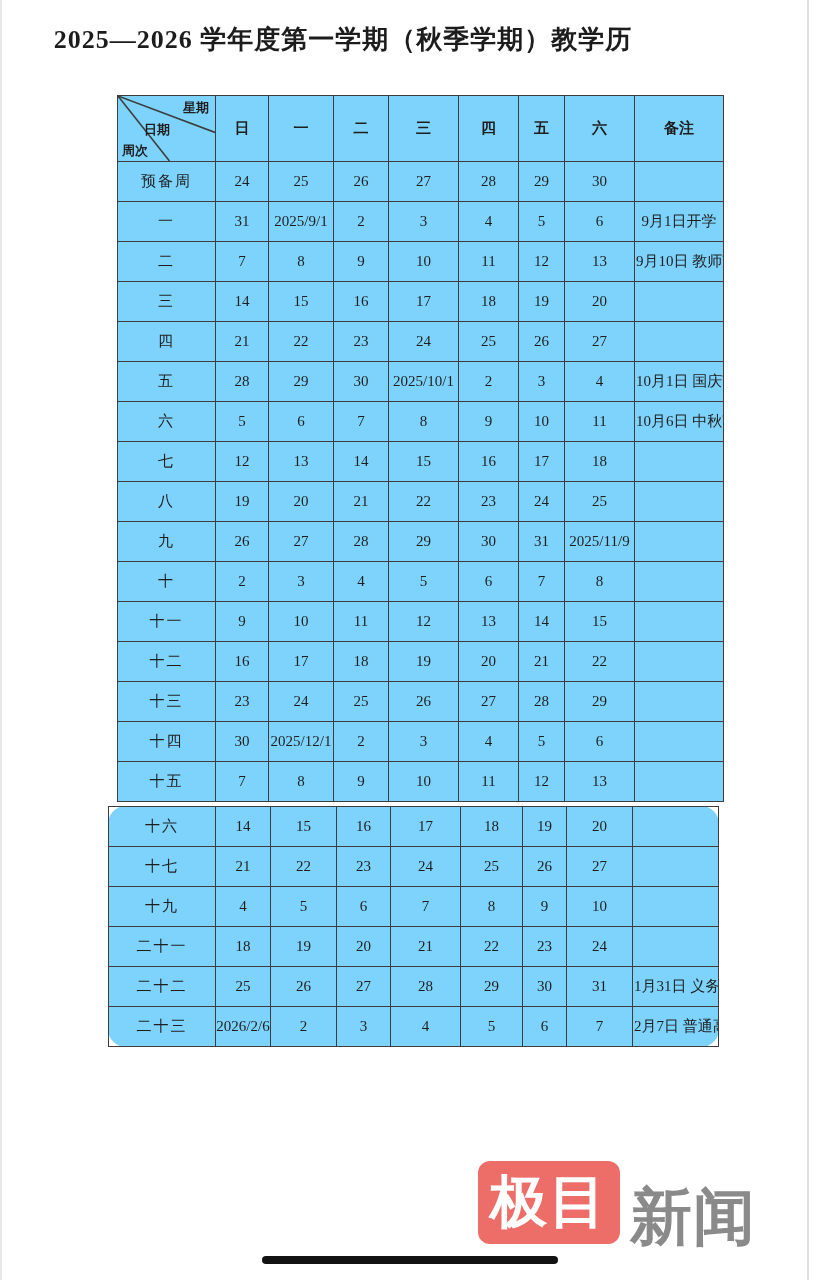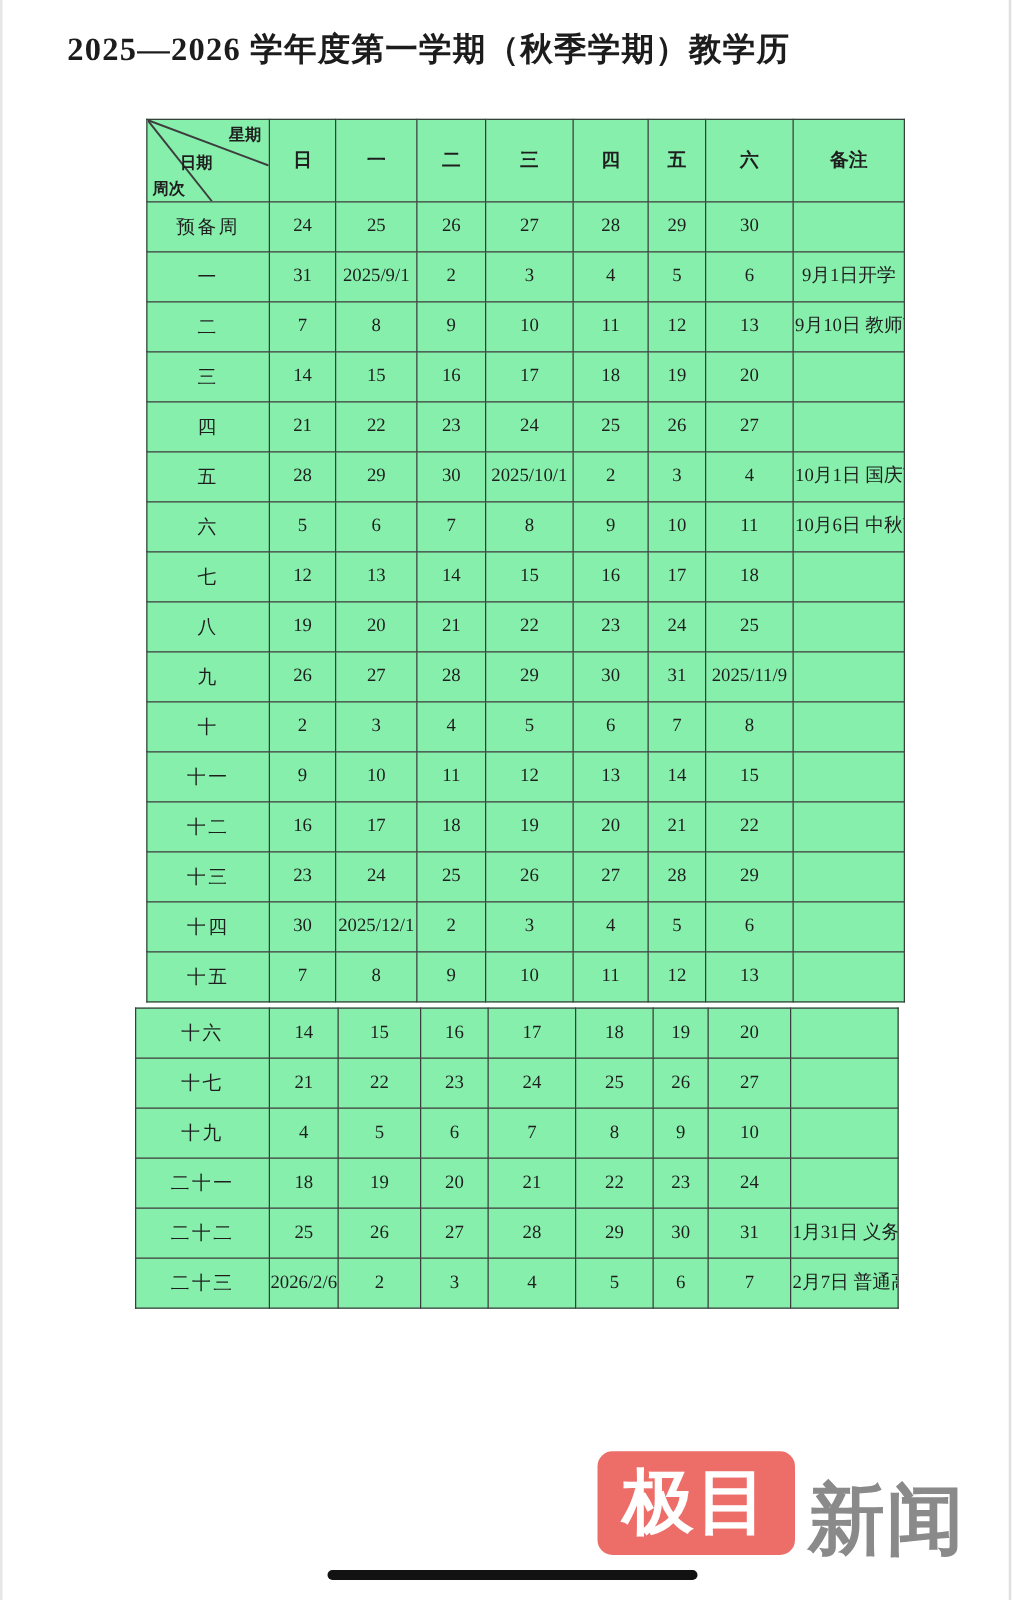--- a/index.html
+++ b/index.html
@@ -10,25 +10,25 @@
   .edge-left  { left:0; width:2px; }
   .edge-right { left:807px; width:2px; background:#e0e0e0; }
 
   .page-title {
     position:absolute; top:22px; left:0; width:686px;
     text-align:center; font-size:26px; font-weight:bold;
     letter-spacing:1px; color:#1c1c1c;
     font-family:"Liberation Serif", serif;
   }
 
-  table.cal { border-collapse:collapse; table-layout:fixed; position:absolute; background:#86efac; }
+  table.cal { border-collapse:collapse; table-layout:fixed; position:absolute; background:#7dd3fc; }
   table.cal td, table.cal th { border:1.5px solid #3d3d3d; text-align:center; vertical-align:middle; overflow:hidden; }
 
   #cal1 { left:117px; top:95px; width:606px; }
-  #cal2 { left:108px; top:806px; width:610px; }
+  #cal2 { left:108px; top:806px; width:610px;border-radius:18px; }
 
   #cal1 td, #cal2 td { height:40px; font-size:15px; color:#1e1e1e; white-space:nowrap; }
   #cal1 th { height:66px; }
 
   .day-header, .remark-header {
     font-family:"Liberation Sans", sans-serif;
     font-size:15px; font-weight:bold; color:#1e1e1e;
   }
 
   .corner-cell { position:relative; padding:0; }
@@ -44,21 +44,21 @@
   td.week-cell  { font-size:14px; letter-spacing:2px; }
   td.day-cell   { font-size:15px; }
   td.date-cell  { font-size:12.5px; }
   td.remark-cell{
     font-size:12.5px; line-height:15px; white-space:pre-line;
     padding:2px 1px;
   }
 
   .logo { position:absolute; left:478px; top:1160px; height:84px; display:flex; align-items:center; }
   .logo-box {
-    width:158px; height:83px; border-radius:12px;
+    width:142px; height:83px; border-radius:12px;
     display:flex; align-items:center; justify-content:center;
     font-family:"Liberation Sans", sans-serif;
     font-weight:bold; font-size:57px; color:#ffffff; letter-spacing:2px;
   }
   .logo-news {
     font-family:"Liberation Sans", sans-serif;
     font-weight:bold; font-size:62px; letter-spacing:1px;
     margin-left:10px; line-height:83px;margin-top:28px;
   }
 

